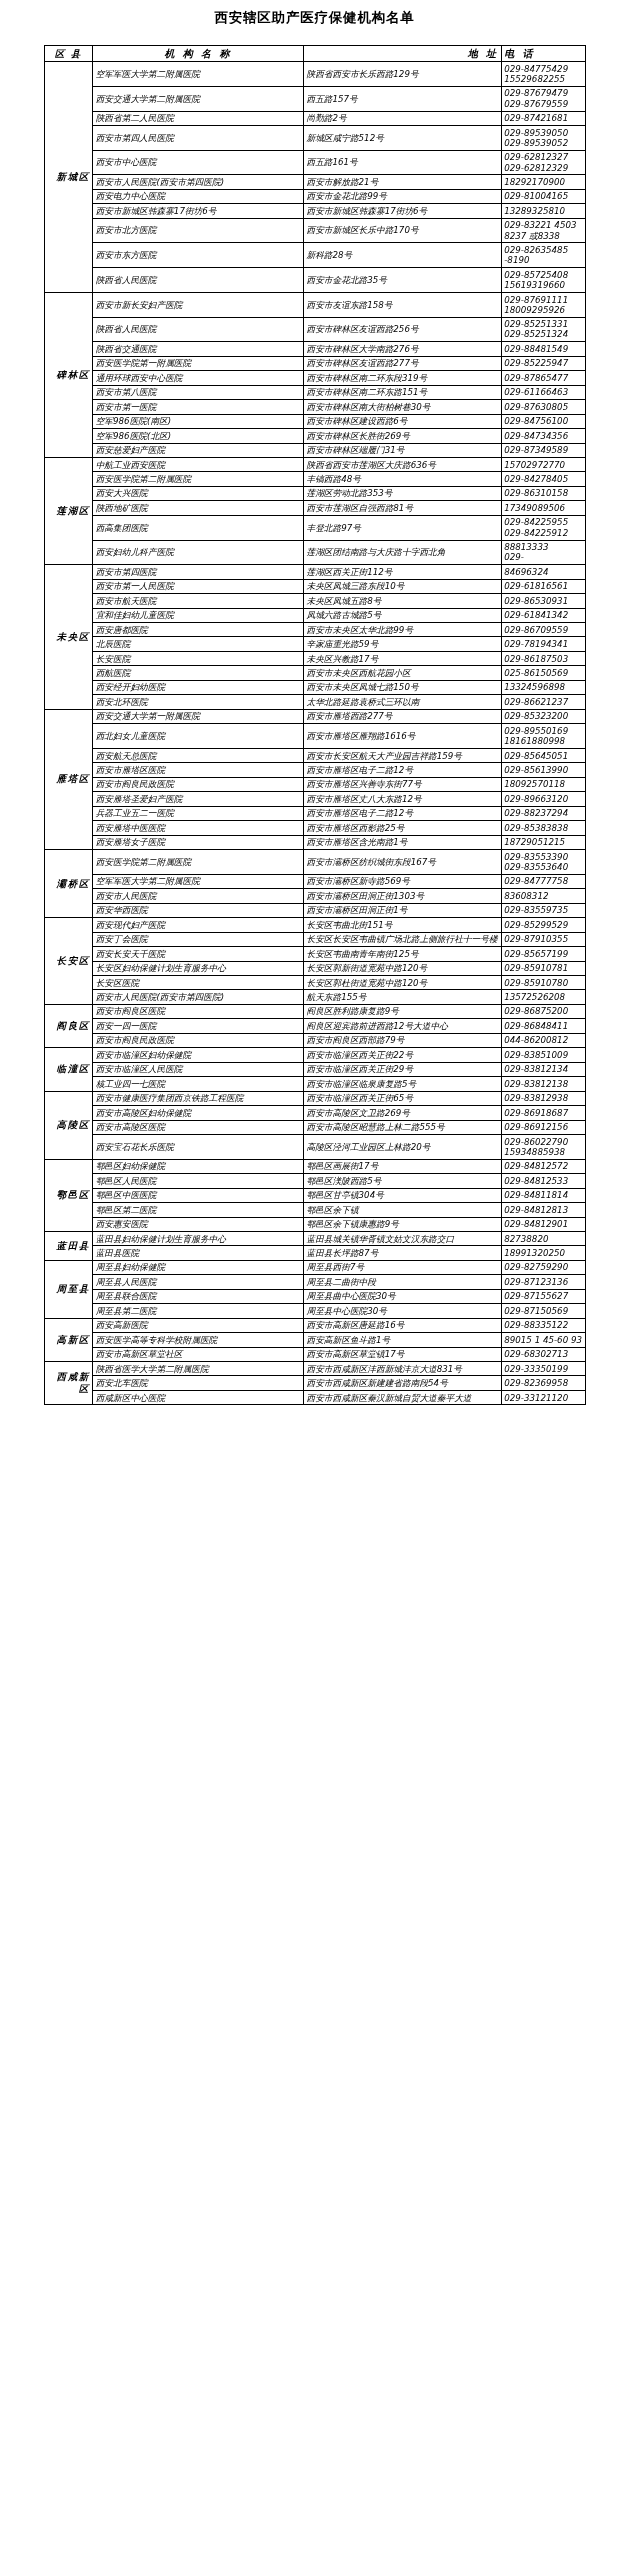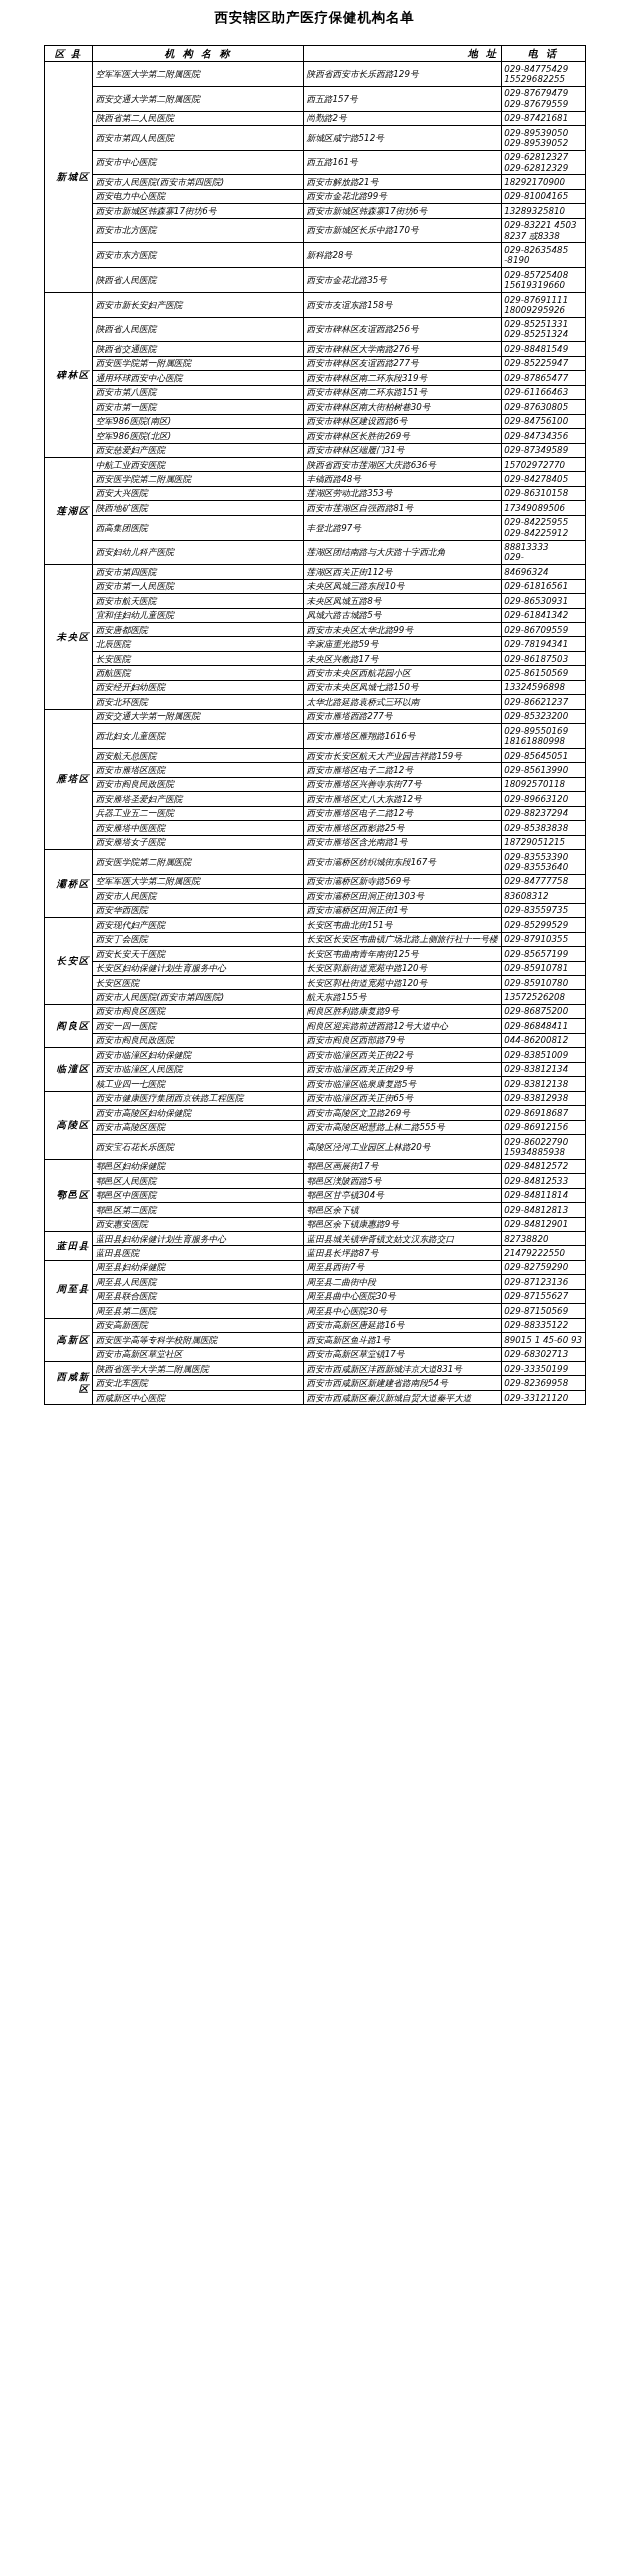--- a/index.html
+++ b/index.html
@@ -55,21 +55,21 @@
 <body>
 
 <div class="page">
   <div class="doc-title">西安辖区助产医疗保健机构名单</div>
   <table class="main">
     <thead>
       <tr>
         <td class="col-region">区 县</td>
         <td class="col-name" style="text-align:center">机 构 名 称</td>
         <td class="col-addr" style="text-align:right">地  址</td>
-        <td class="col-phone" style="text-align:center">电  话</td>
+        <td class="col-phone" style="text-align:left">电  话</td>
       </tr>
     </thead>
     <tbody id="table-body">
         <tr>
           <td class="col-region region-vertical" rowspan="11">新城区</td>
           <td class="col-name">空军军医大学第二附属医院</td>
           <td class="col-addr">陕西省西安市长乐西路129号</td>
           <td class="col-phone phone-lines">
             <span>029-84775429</span>
             <span>15529682255</span>
@@ -593,21 +593,21 @@
           <td class="col-name">蓝田县妇幼保健计划生育服务中心</td>
           <td class="col-addr">蓝田县城关镇华胥镇文姑文汉东路交口</td>
           <td class="col-phone phone-lines">
             <span>82738820</span>
           </td>
         </tr>
         <tr>
           <td class="col-name">蓝田县医院</td>
           <td class="col-addr">蓝田县长坪路87号</td>
           <td class="col-phone phone-lines">
-            <span>21479222550</span>
+            <span>18991320250</span>
           </td>
         </tr>
         <tr>
           <td class="col-region region-vertical" rowspan="4">周至县</td>
           <td class="col-name">周至县妇幼保健院</td>
           <td class="col-addr">周至县西街7号</td>
           <td class="col-phone phone-lines">
             <span>029-82759290</span>
           </td>
         </tr>

